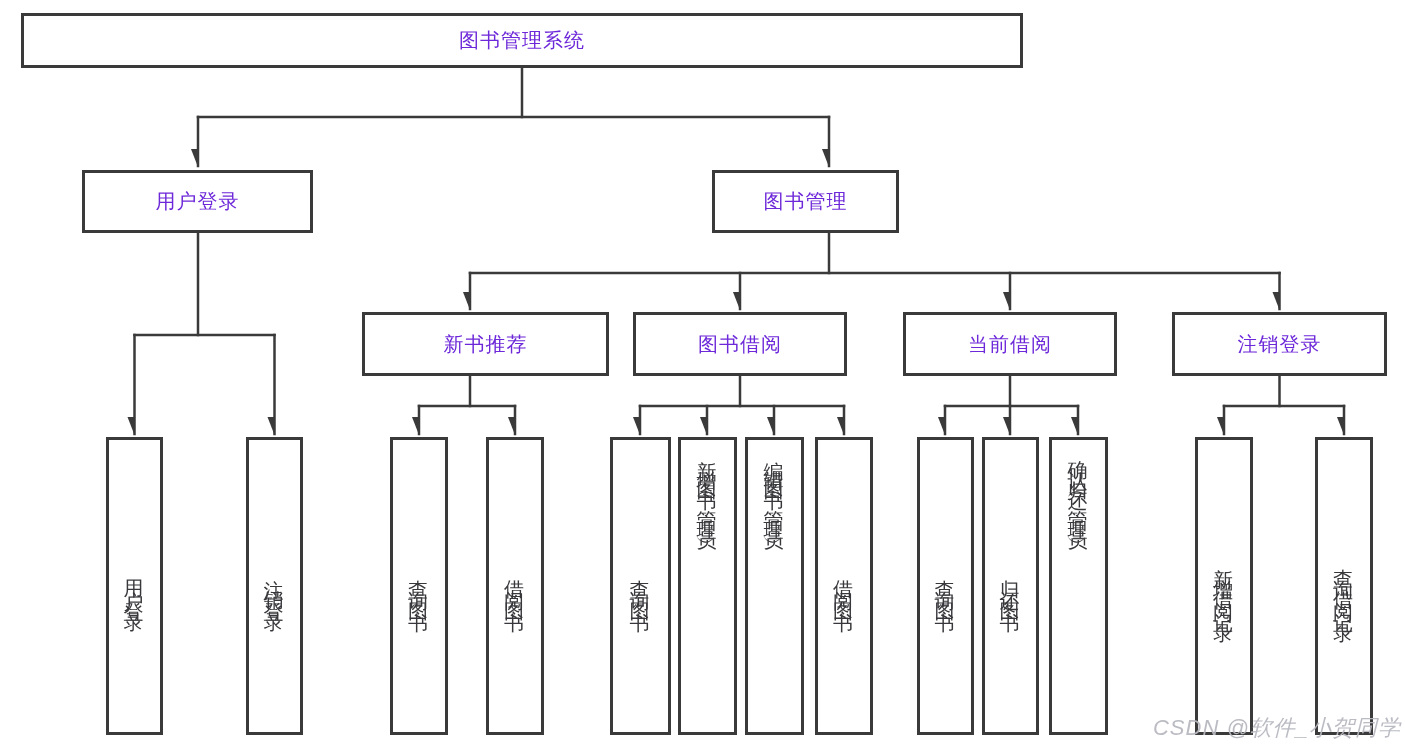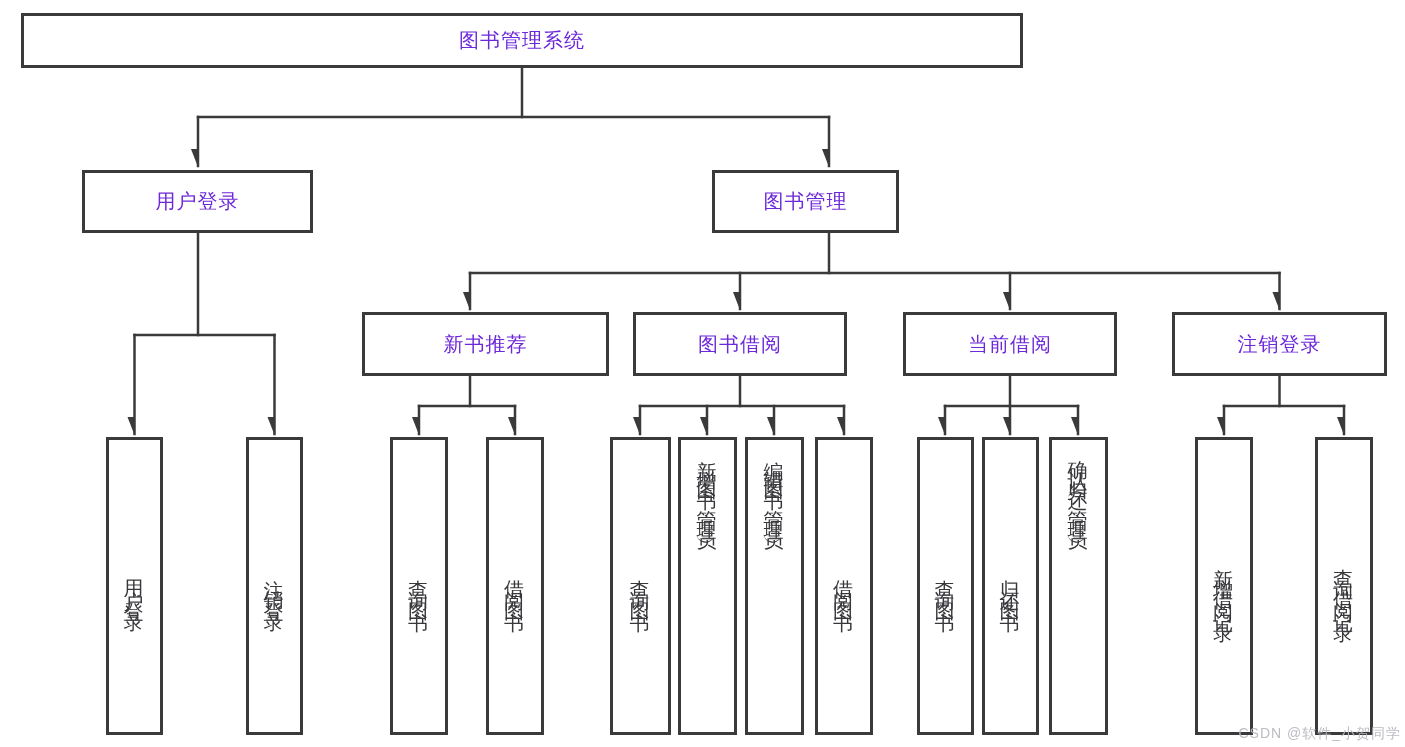--- a/index.html
+++ b/index.html
@@ -48,25 +48,26 @@
   }
   .vbox.fill {
     justify-content: flex-start;
     padding-top: 5px;
     letter-spacing: 10px;
   }
   .watermark {
     position: absolute;
     right: 4px;
     bottom: 4px;
-    font-size: 14px;
+    font-size: 22px;
     color: rgba(183, 184, 192, 0.95);
     letter-spacing: 1px;
     z-index: 5;
     white-space: nowrap;
+    font-style: italic;
   }
 </style>
 </head>
 <body>
 
 <div id="stage">
 
   <svg id="connectors" viewBox="0 0 1405 747" xmlns="http://www.w3.org/2000/svg">
     <defs>
       <marker id="arrow" markerUnits="userSpaceOnUse" markerWidth="20" markerHeight="18" refX="17" refY="0" orient="auto">

